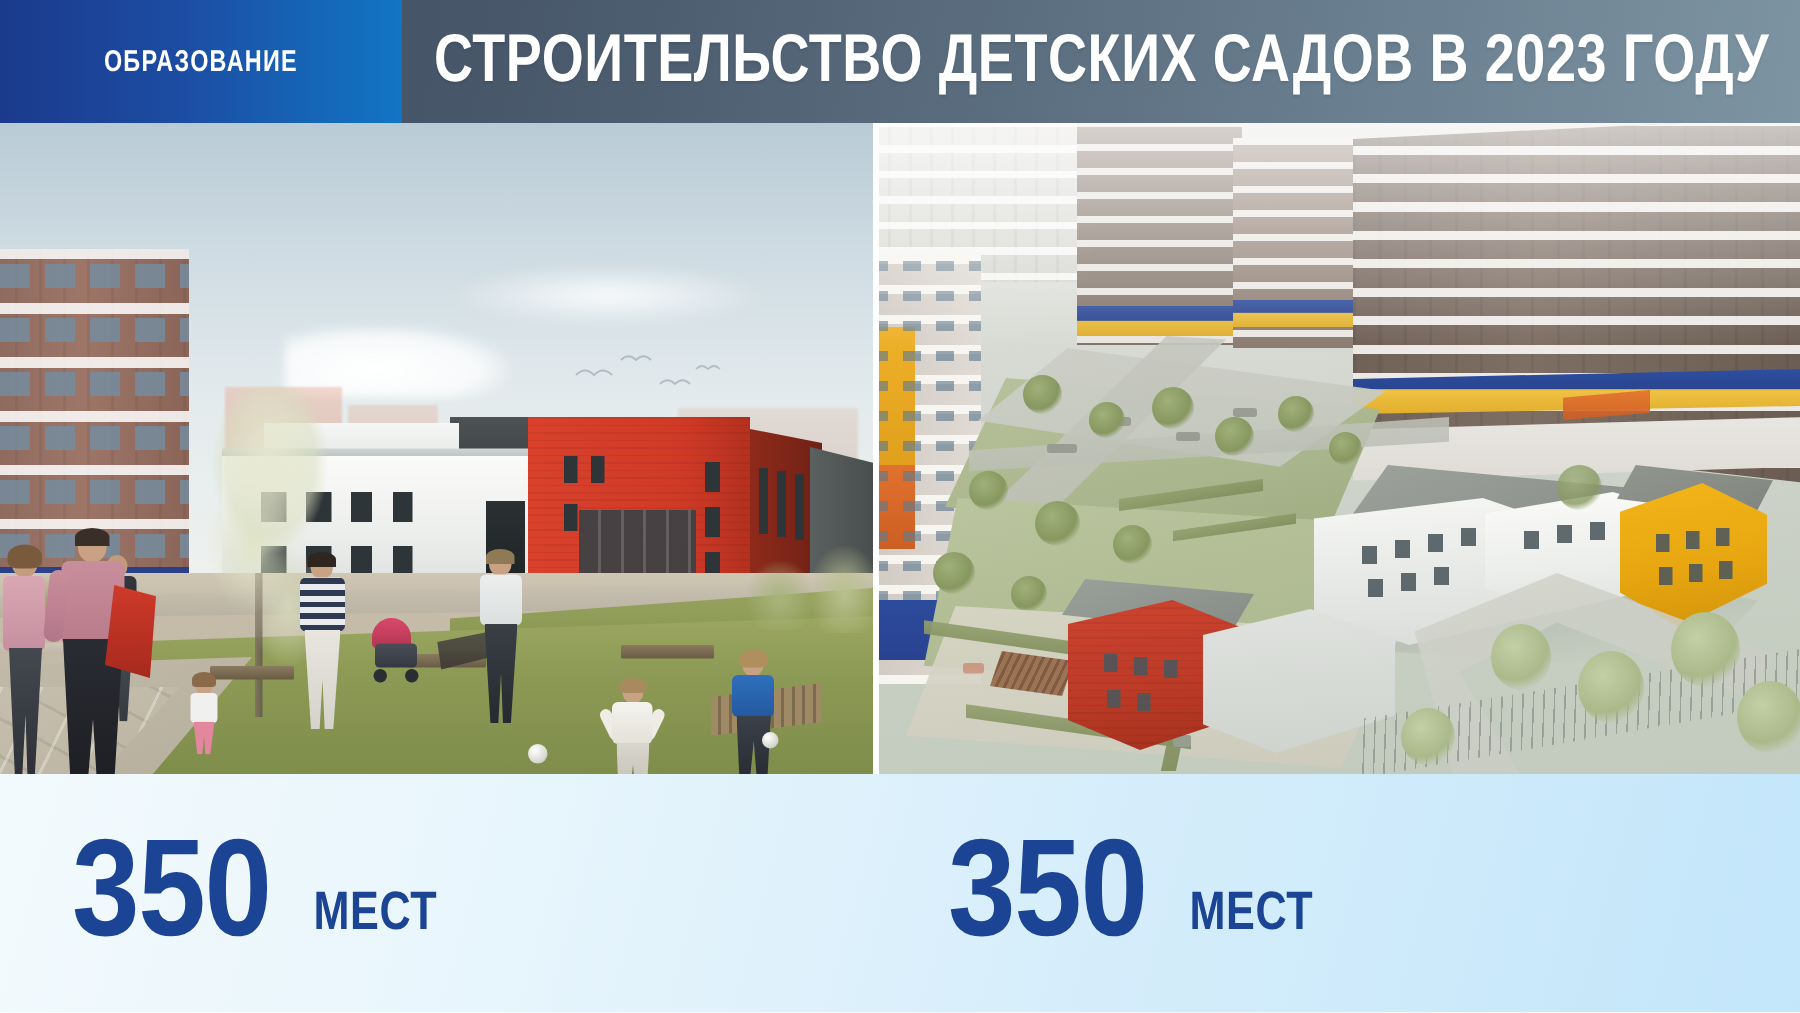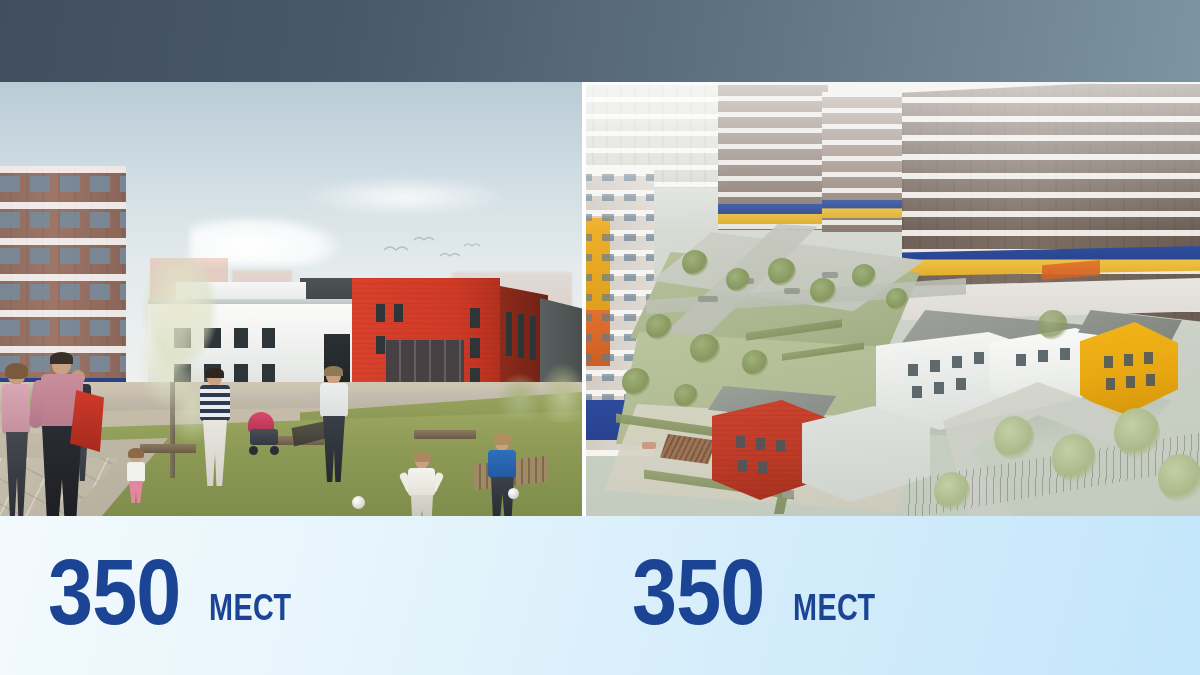--- a/index.html
+++ b/index.html
@@ -513,20 +513,26 @@
 
   
   #gutter { position:absolute; left:582px; top:82px; width:4px; height:434px; background:#ffffff; }
 </style>
 </head>
 <body>
 
 <div id="slide">
 
   <div id="header">
+    <div id="cat-badge">
+      <span id="cat-badge-label">ОБРАЗОВАНИЕ</span>
+    </div>
+    <div id="header-title">
+      <span id="header-title-text">СТРОИТЕЛЬСТВО ДЕТСКИХ САДОВ В 2023 ГОДУ</span>
+    </div>
   </div>
 
   <div class="panel" id="panel-left">
     <div class="panel-art">
       <div id="L-sky"></div>
       <div id="L-cloud1"></div>
       <div id="L-cloud2"></div>
       <svg id="L-birds" viewBox="0 0 120 40">
         <path d="M4 18 q6 -6 12 0 q6 -6 12 0" stroke="#7b8b96" stroke-width="1.4" fill="none"></path>
         <path d="M34 8 q5 -5 10 0 q5 -5 10 0" stroke="#7b8b96" stroke-width="1.2" fill="none"></path>

